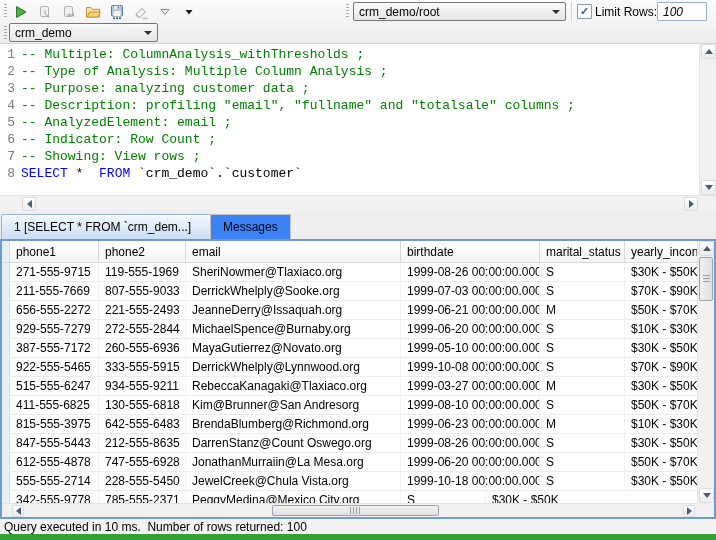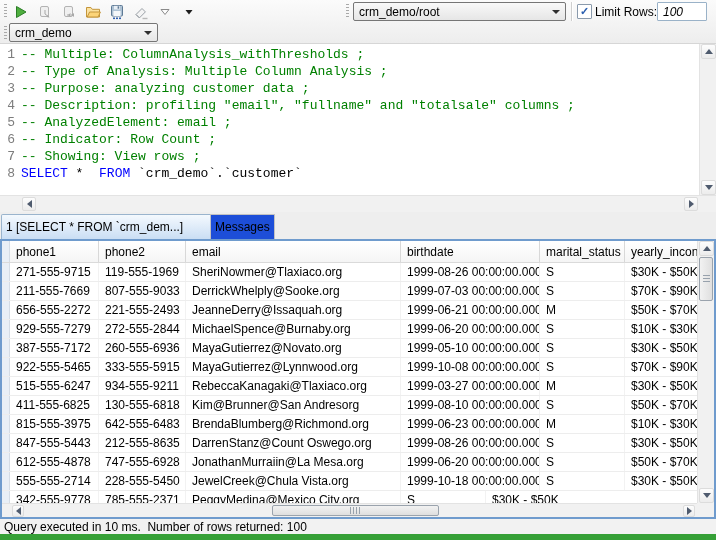--- a/index.html
+++ b/index.html
@@ -51,24 +51,24 @@
     border-radius:2px;box-sizing:border-box;}
   .arr-up{width:0;height:0;border-left:4px solid transparent;border-right:4px solid transparent;border-bottom:5px solid #4f5b6e;}
   .arr-down{width:0;height:0;border-left:4px solid transparent;border-right:4px solid transparent;border-top:5px solid #4f5b6e;}
   .arr-left{width:0;height:0;border-top:4px solid transparent;border-bottom:4px solid transparent;border-right:5px solid #4f5b6e;}
   .arr-right{width:0;height:0;border-top:4px solid transparent;border-bottom:4px solid transparent;border-left:5px solid #4f5b6e;}
   .ed-vscroll{right:0;top:0;width:17px;height:151px;}
   .ed-hscroll{left:0;top:195px;width:716px;height:17px;background:#f1f1f1;position:absolute;border-top:1px solid #e3e3e3;box-sizing:border-box;}
   
   .tabsbar{position:absolute;left:0;top:212px;width:716px;height:27px;background:#eeeeee;}
   .tab{position:absolute;top:2px;height:25px;box-sizing:border-box;display:flex;align-items:center;
-    padding:0 4px;font-size:12px;color:#000;cursor:default;gap:16px;}
+    padding:0 12px;font-size:12px;color:#000;cursor:default;gap:16px;}
   .tab.active{background:linear-gradient(#f4f9fe,#cadef4);border:1px solid #9ab4cd;border-bottom:none;
     border-radius:2px 2px 0 0;}
-  .tab.inactive{background:#1d4ed8;border:1px solid #c2c2c2;border-bottom:none;align-items:center;}
+  .tab.inactive{background:#3b82f6;border:1px solid #c2c2c2;border-bottom:none;align-items:center;}
   .tab-close{margin-left:7px;width:13px;height:13px;display:flex;align-items:center;justify-content:center;
     font-size:9px;color:#5d6b7a;border:1px solid transparent;border-radius:2px;}
   
   .results{position:absolute;left:0;top:239px;width:716px;height:280px;box-sizing:border-box;
     border:2px solid var(--focus-blue,#6f9bcd);background:#fff;}
   .thead{position:absolute;left:0;top:0;right:17px;height:22px;display:flex;
     background:linear-gradient(#ffffff,#f5f5f5);border-bottom:1px solid #dadada;box-sizing:border-box;justify-content:flex-end;}
   .corner-cell{width:8px;flex:none;background:#e9eff6;border-right:1px solid #d4dce5;box-sizing:border-box;}
   .hcell{box-sizing:border-box;flex:none;padding:4px 0 0 6px;font-size:12px;color:#000;
     border-right:1px solid #d8d8d8;white-space:nowrap;overflow:hidden;}
@@ -275,21 +275,21 @@
           <div class="tcell c1">260-555-6936</div>
           <div class="tcell c2">MayaGutierrez@Novato.org</div>
           <div class="tcell c3">1999-05-10 00:00:00.000</div>
           <div class="tcell c4">S</div>
           <div class="tcell c5">$30K - $50K</div>
         </div>
         <div class="trow">
           <div class="rowhdr"></div>
           <div class="tcell c0">922-555-5465</div>
           <div class="tcell c1">333-555-5915</div>
-          <div class="tcell c2">MayaGutierrez@Lynnwood.org</div>
+          <div class="tcell c2">DerrickWhelply@Lynnwood.org</div>
           <div class="tcell c3">1999-10-08 00:00:00.000</div>
           <div class="tcell c4">S</div>
           <div class="tcell c5">$70K - $90K</div>
         </div>
         <div class="trow">
           <div class="rowhdr"></div>
           <div class="tcell c0">515-555-6247</div>
           <div class="tcell c1">934-555-9211</div>
           <div class="tcell c2">RebeccaKanagaki@Tlaxiaco.org</div>
           <div class="tcell c3">1999-03-27 00:00:00.000</div>

